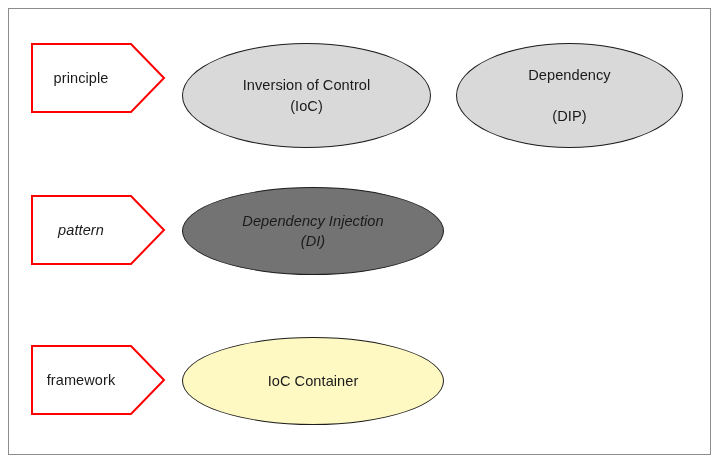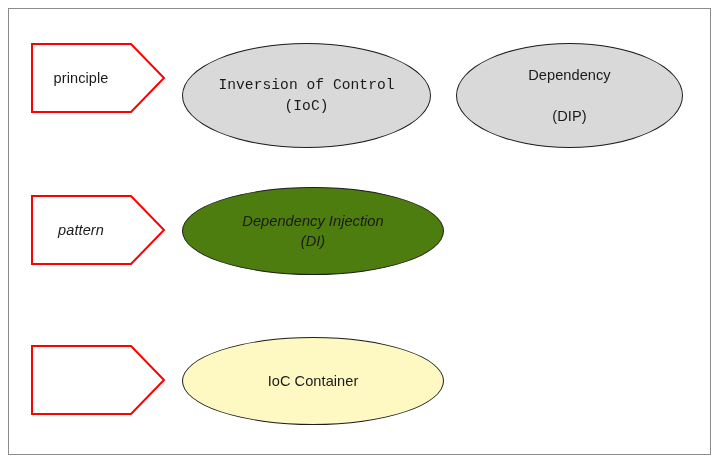--- a/index.html
+++ b/index.html
@@ -91,21 +91,20 @@
     line-height: 1.38;
     letter-spacing: .05px;
     padding: 0 14px;
   }
 
   #ell-ioc {
     left: 182px;
     top: 21px;
     width: 249px;
     height: 105px;
-    font-family: Liberation Mono, monospace;
   }
   #ell-dip {
     left: 456px;
     top: 21px;
     width: 227px;
     height: 105px;
   }
   #ell-di {
     left: 182px;
     top: 1px;
@@ -153,34 +152,35 @@
 
   <div class="row" id="row-pattern">
 
     <div class="tag" id="tag-pattern">
       <svg width="134" height="70" viewBox="0 0 134 70" aria-hidden="true">
         <polygon points="1,1 100,1 133,35 100,69 1,69" fill="#ffffff" stroke="#FF0000" stroke-width="2" stroke-linejoin="miter"></polygon>
       </svg>
       <div class="tag-text">pattern</div>
     </div>
 
-    <div class="ellipse" id="ell-di" style="background:#4d7c0f;">
+    <div class="ellipse" id="ell-di" style="background:#737373;">
       <div class="etext">
         <span>Dependency Injection</span><br>
         <span>(DI)</span>
       </div>
     </div>
   </div>
 
   <div class="row" id="row-framework">
 
     <div class="tag" id="tag-framework">
       <svg width="134" height="70" viewBox="0 0 134 70" aria-hidden="true">
         <polygon points="1,1 100,1 133,35 100,69 1,69" fill="#ffffff" stroke="#FF0000" stroke-width="2" stroke-linejoin="miter"></polygon>
       </svg>
+      <div class="tag-text">framework</div>
     </div>
 
     <div class="ellipse" id="ell-container" style="background:#fef9c3;">
       <div class="etext">
         <span>IoC Container</span>
       </div>
     </div>
   </div>
 
 </div>

